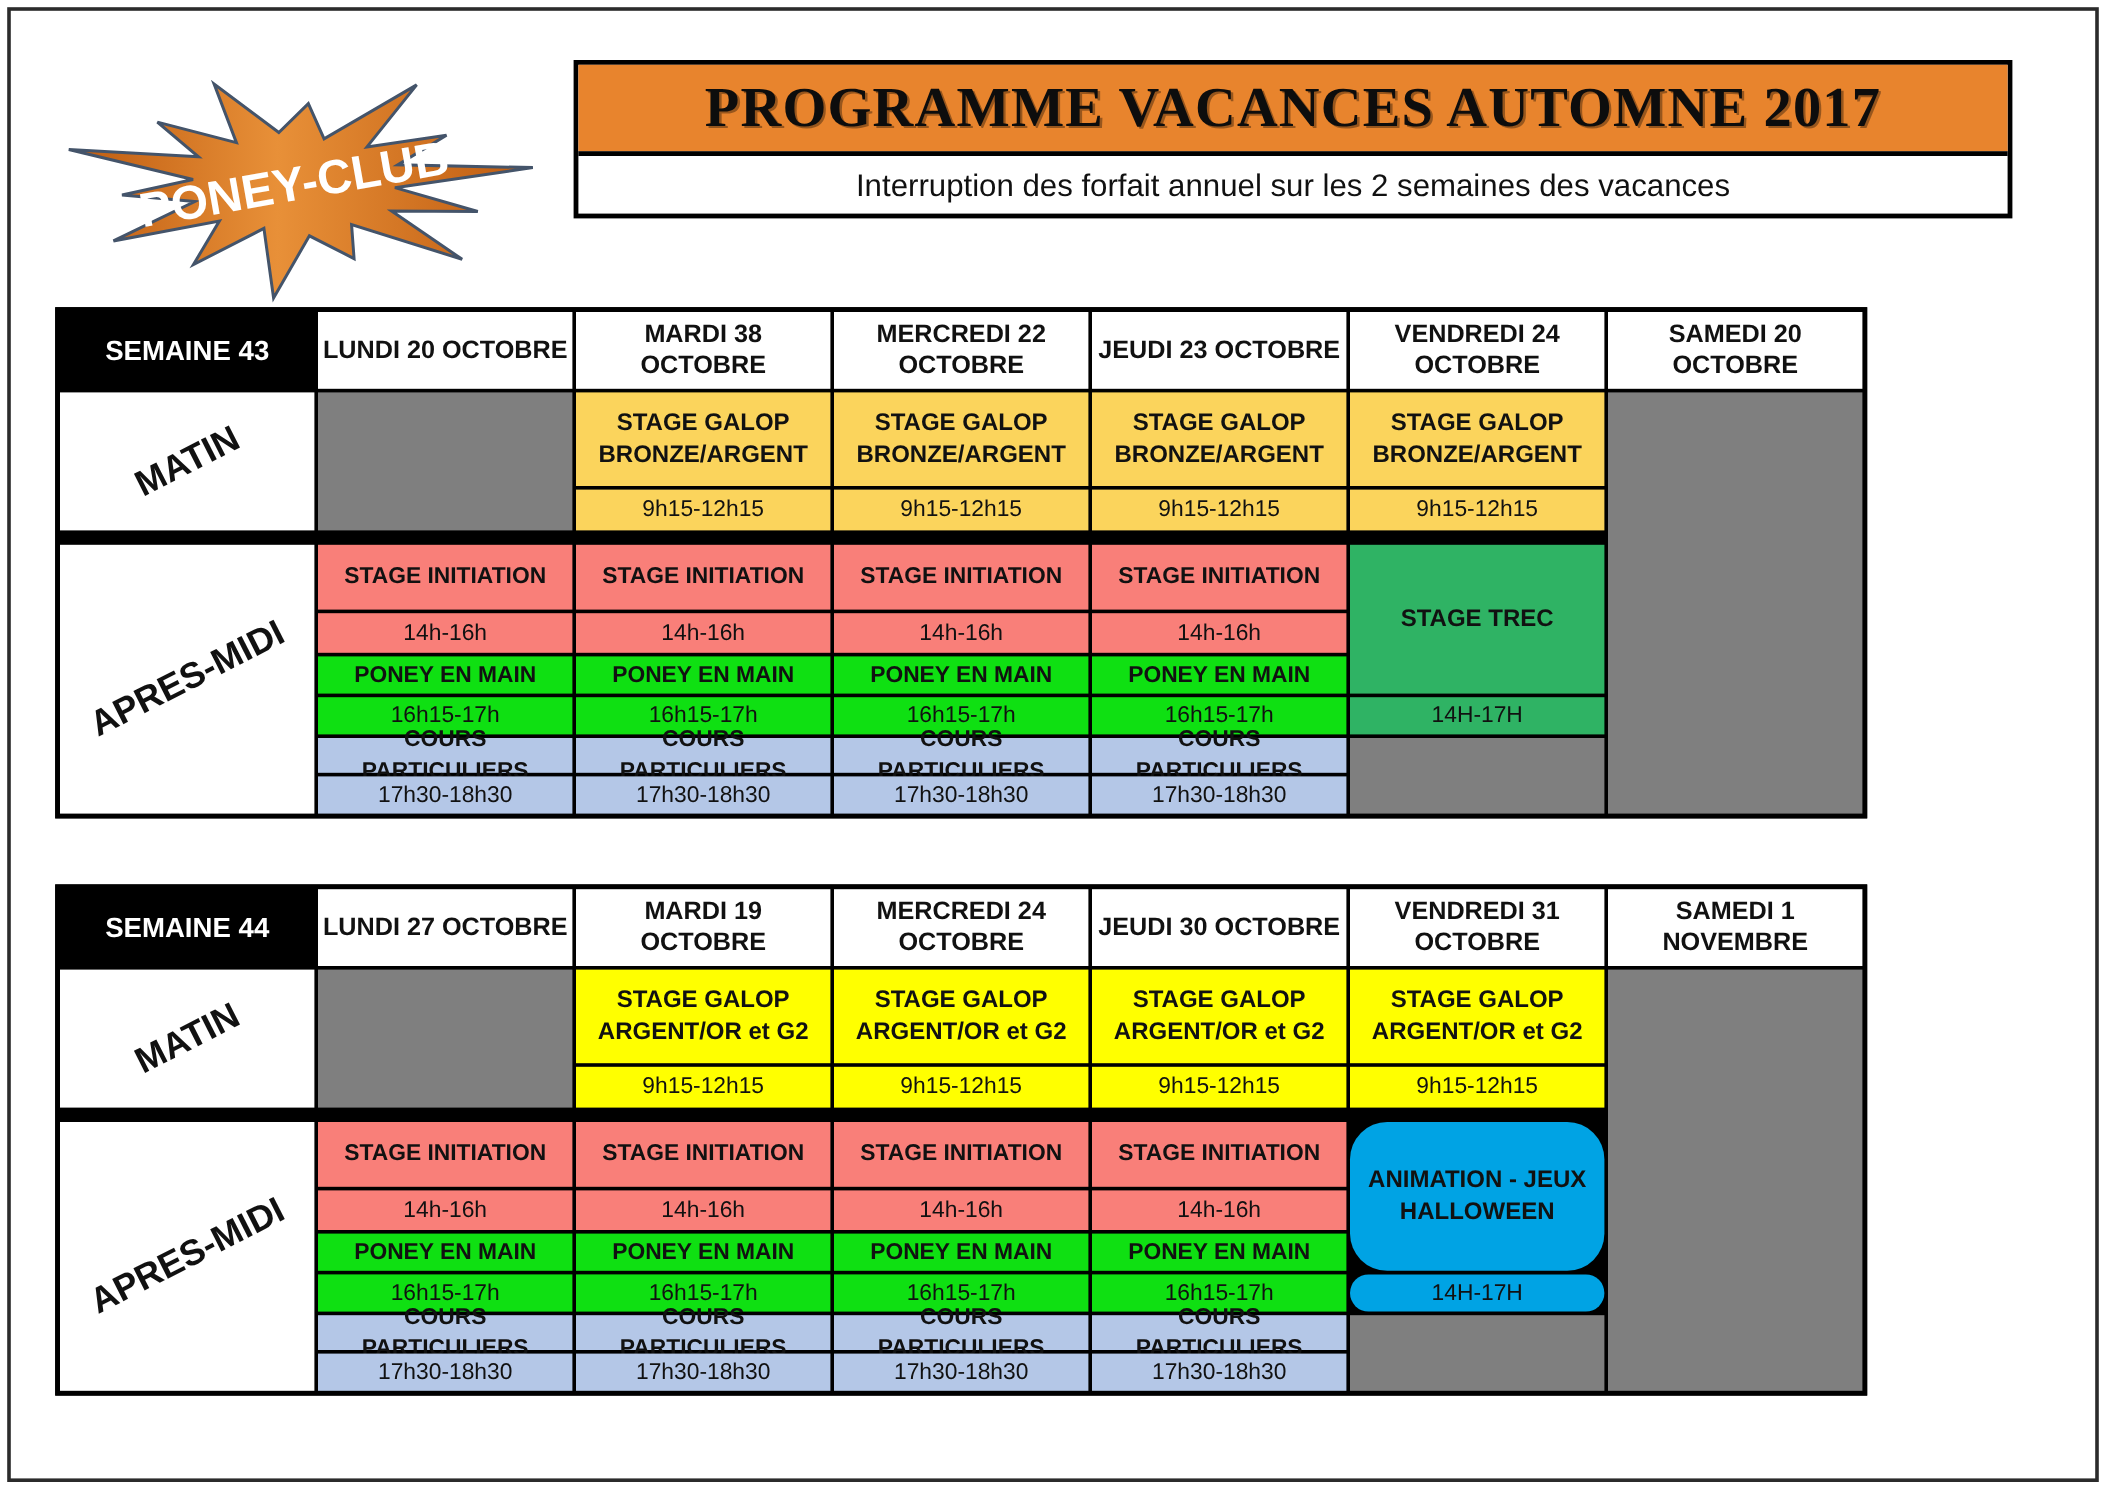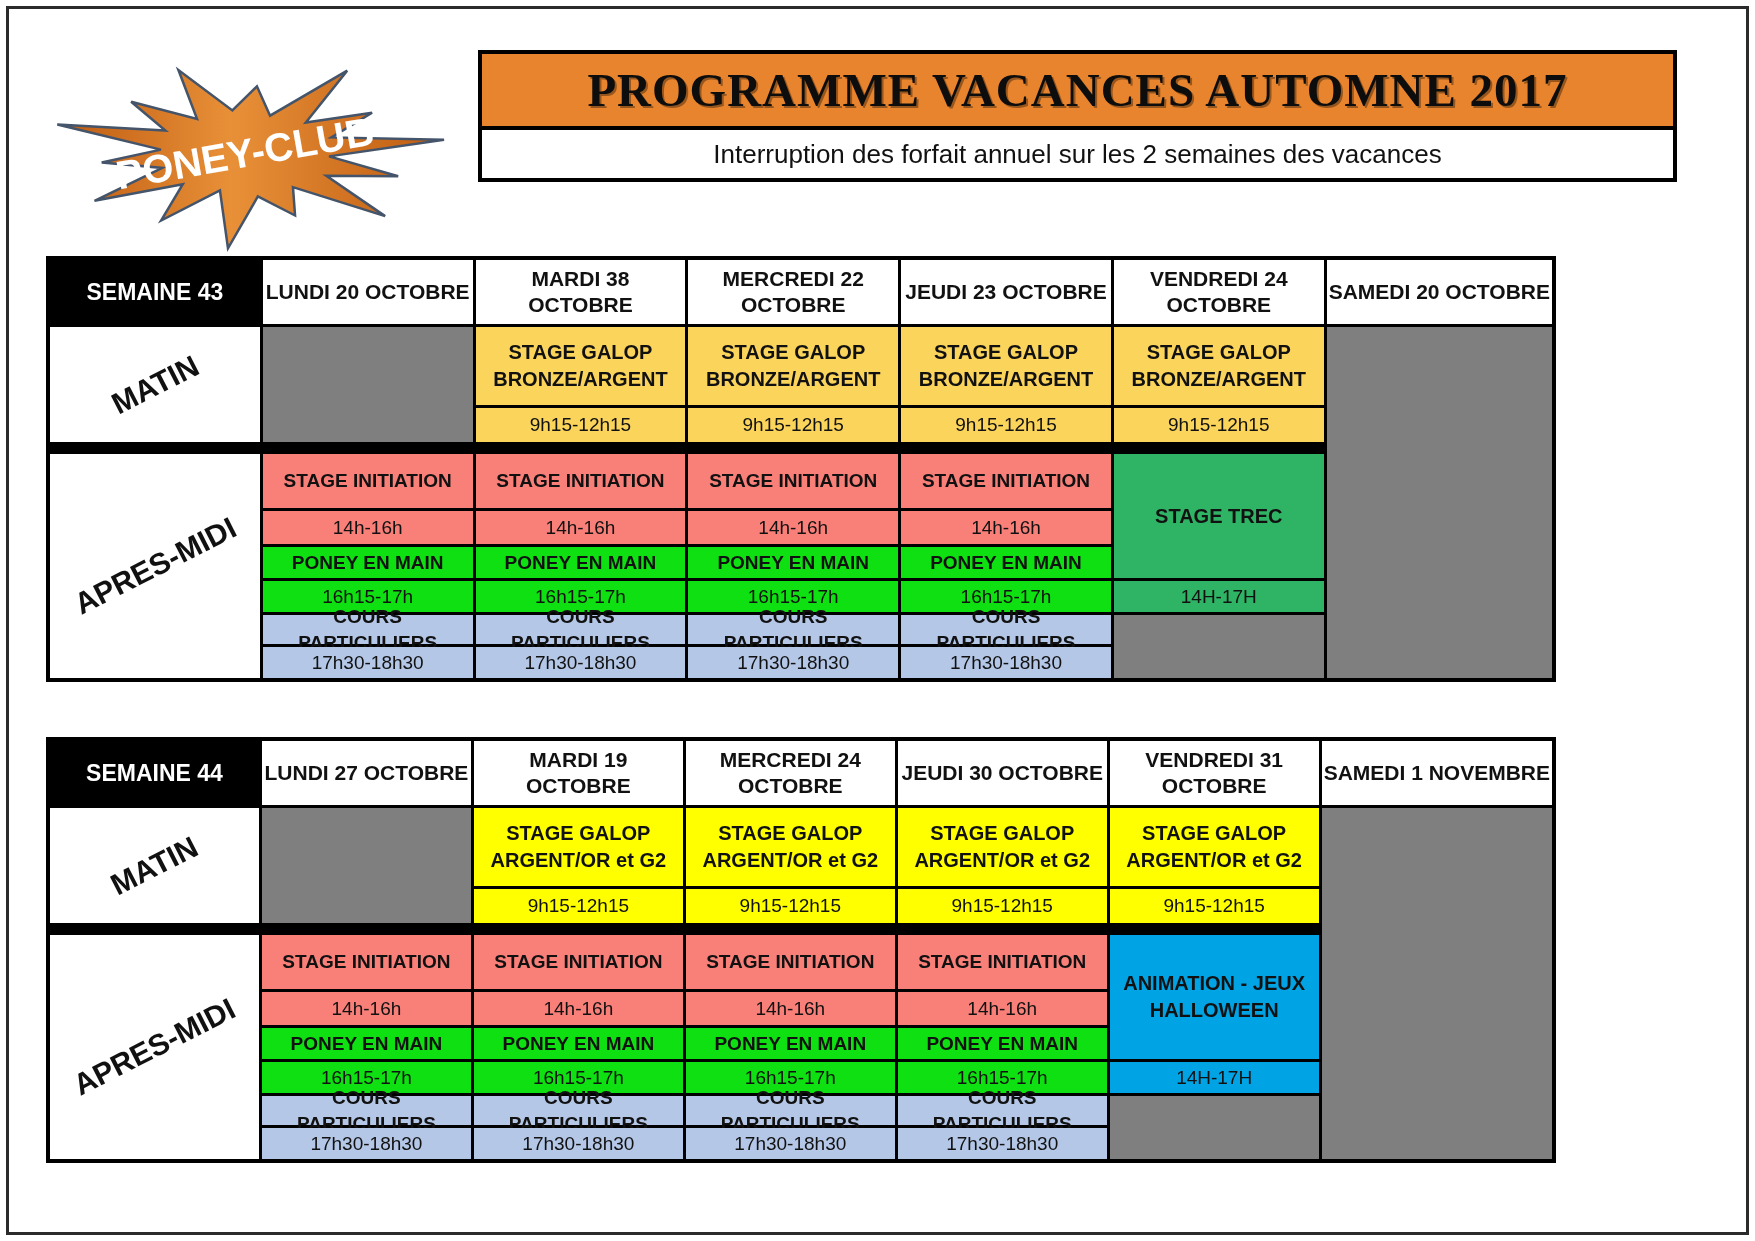--- a/index.html
+++ b/index.html
@@ -14,36 +14,36 @@
   
   #banner { position:absolute; left:478px; top:50px; width:1199px; height:132px; border:4px solid #000; display:flex; flex-direction:column; background:#fff; }
   #banner .orange { height:72px; background:var(--banner_orange); display:flex; align-items:center; justify-content:center; }
   #banner .divider { height:4px; background:#000; }
   #banner .white { flex:1; display:flex; align-items:center; justify-content:center; }
   .title-text { font-family:"Liberation Serif", serif; font-weight:bold; font-size:47px; letter-spacing:1px; color:#0d0d0d; text-shadow:2px 2px 0 rgba(0,0,0,0.35); white-space:nowrap; }
   .subtitle-text { font-weight:normal; font-size:26px; color:#111; }
 
   
   .t { position:absolute; left:46px; width:1510px; border:4px solid #000; background:#000; display:grid;
-       grid-template-columns:repeat(6,1fr); gap:3px;
+       grid-template-columns:repeat(7,1fr); gap:3px;
        grid-template-rows:64px 78px 34px 6px 54px 33px 31px 31px 29px 31px; }
   .c { display:flex; align-items:center; justify-content:center; text-align:center; background:#fff; color:#111; padding:2px; }
   .wk { background:#000; color:#fff; font-weight:bold; font-size:23px; }
   .hd { font-weight:bold; font-size:21px; line-height:1.25; white-space:pre-line; }
   .lbl { font-weight:bold; font-size:19px; line-height:1.35; white-space:pre-line; }
   .big { font-size:20px; }
   .tm { font-size:19px; font-weight:500; }
   .rot { transform:rotate(-27deg); font-weight:bold; font-size:30px; color:#111; }
   .gray { background:var(--gray); }
   .gold { background:var(--gold); }
   .yellow { background:var(--pure_yellow); }
   .salmon { background:var(--salmon); }
   .lime { background:var(--lime); }
   .trec { background:var(--trec_green); }
-  .blue { background:var(--halloween_blue); }
+  .blue { background:var(--halloween_blue);border-radius:31px; }
   .lav { background:var(--lavender); }
   #t43 { top:256px; }
   #t44 { top:737px; }
 </style>
 </head>
 <body>
 
 <div id="page">
   <div id="frame"></div>
 

